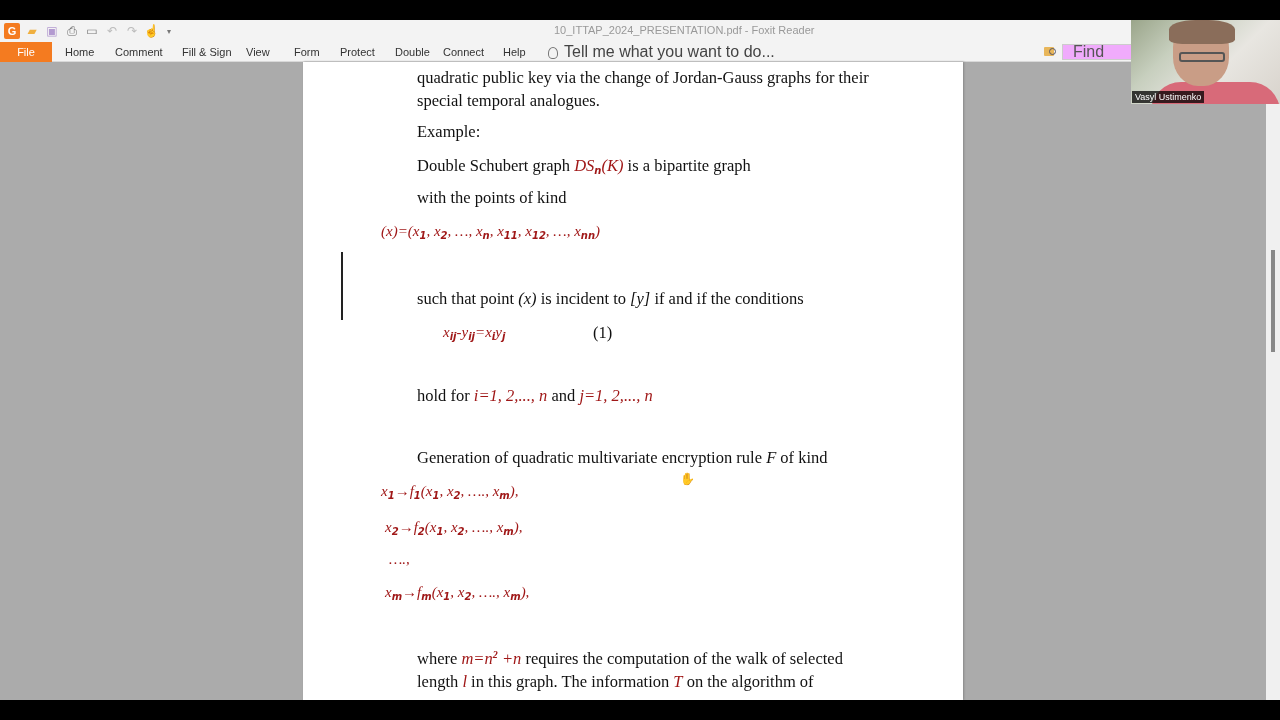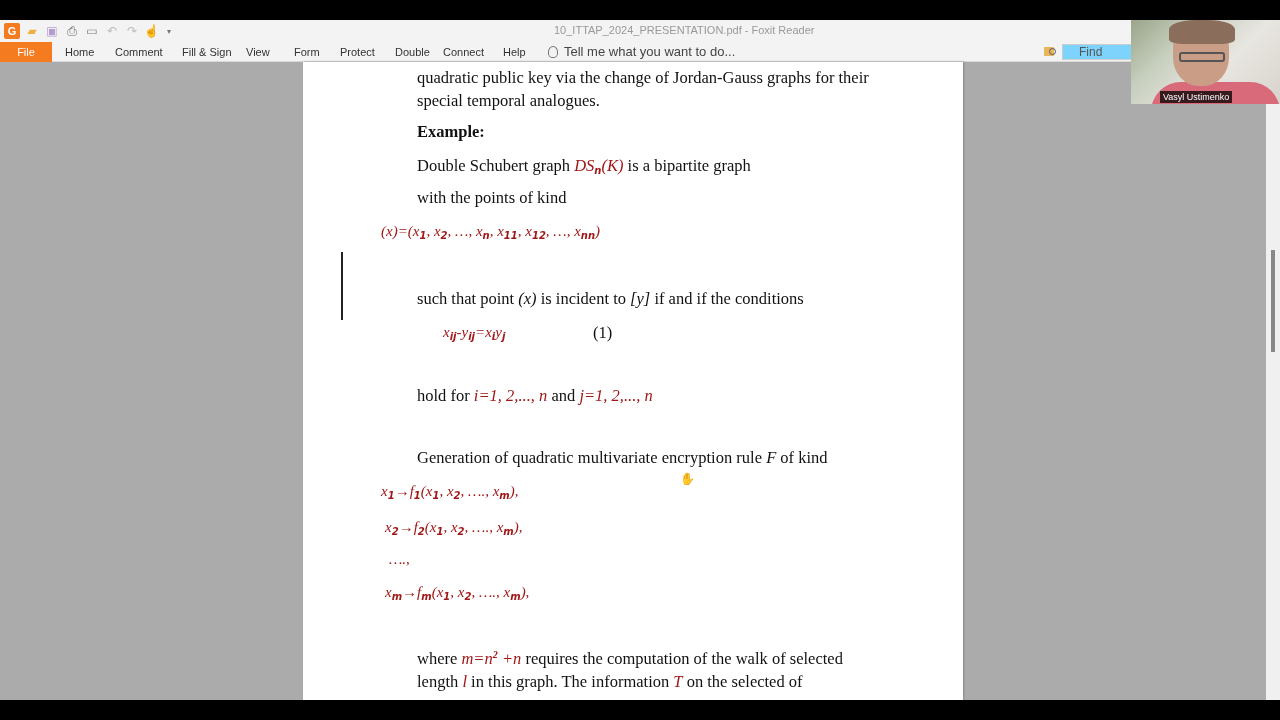--- a/index.html
+++ b/index.html
@@ -15,47 +15,47 @@
   .qa-icon.app { background: #f47b20; color: #fff; border-radius: 2px; font-weight: bold; font-size: 11px; }
   .qa-icon.open { color: #f0b040; }
   .qa-icon.save { color: #b39ad0; }
   .qa-icon.print { color: #666; }
   .qa-icon.disabled { color: #bbb; }
   .window-title { position: absolute; left: 554px; top: 4px; font-size: 11px; color: #999; white-space: nowrap; }
 
   .menubar { position: absolute; left: 0; top: 42px; width: 1188px; height: 20px; background: #f3f3f3; border-bottom: 1px solid #d8d8d8; }
   .menu-item { position: absolute; top: 0; height: 20px; line-height: 20px; font-size: 11px; color: #333; white-space: nowrap; }
   .menu-file { left: 0; width: 52px; background: #f47b20; color: #fff; text-align: center; }
-  .tell-me { position: absolute; left: 548px; top: 0; height: 20px; line-height: 20px; font-size: 13px; color: #444; white-space: nowrap; }
+  .tell-me { position: absolute; left: 548px; top: 0; height: 20px; line-height: 20px; font-size: 16px; color: #444; white-space: nowrap; }
   .tell-me .bulb { display: inline-block; width: 10px; height: 12px; border: 1px solid #777; border-radius: 50% 50% 40% 40%; margin-right: 6px; vertical-align: -2px; }
-  .find-box { position: absolute; left: 1062px; top: 44px; width: 80px; height: 16px; background: #7dd3fc; border: 1px solid #ccc; font-size: 12px; color: #555; padding-left: 16px; line-height: 14px; }
+  .find-box { position: absolute; left: 1062px; top: 44px; width: 80px; height: 16px; background: #f0abfc; border: 1px solid #ccc; font-size: 16px; color: #555; padding-left: 10px; line-height: 14px; }
   .find-icon { position: absolute; left: 1044px; top: 45px; width: 14px; height: 13px; }
   .find-icon .folder { position: absolute; left: 0; top: 2px; width: 10px; height: 9px; background: #e8b65a; border-radius: 1px; }
   .find-icon .lens { position: absolute; left: 5px; top: 3px; width: 7px; height: 7px; border: 1.5px solid #556; border-radius: 50%; }
 
   .viewer { position: absolute; left: 0; top: 62px; width: 1266px; height: 638px; background: #ababab; }
   .scroll-track { position: absolute; left: 1266px; top: 62px; width: 14px; height: 638px; background: #f0f0f0; }
   .scroll-thumb { position: absolute; left: 1271px; top: 250px; width: 4px; height: 102px; background: #888; }
 
   .page { position: absolute; left: 303px; top: 62px; width: 660px; height: 638px; background: #fff; box-shadow: 1px 0 2px #888; overflow: hidden; }
   .changebar { position: absolute; left: 38px; top: 190px; width: 2px; height: 68px; background: #222; }
 
   .serif { font-family: "Liberation Serif", serif; font-size: 16.5px; color: #111; position: absolute; left: 78px; white-space: nowrap; margin-left: 36px; }
   .red { color: #a01818; font-style: italic; }
   .math { font-family: "Liberation Serif", serif; font-style: italic; color: #a01818; font-size: 15px; position: absolute; white-space: nowrap; }
-  .bold { font-weight: bold; }
+  .bold { font-weight: normal; }
   sub { font-size: 10px; vertical-align: -3px; font-style: italic; font-weight: bold; font-family: "DejaVu Sans", sans-serif; color: #a01818; }
   sup { font-size: 10px; vertical-align: 6px; font-weight: bold; color: #a01818; font-style: italic; }
 
   .webcam { position: absolute; left: 1131px; top: 20px; width: 149px; height: 84px; background: linear-gradient(135deg, #9aa58a 0%, #c7cfbe 30%, #e8e6e1 60%, #d8d3cc 100%); overflow: hidden; }
   .webcam .face { position: absolute; left: 42px; top: 2px; width: 56px; height: 64px; background: #c99d86; border-radius: 40% 40% 45% 45%; }
   .webcam .hair { position: absolute; left: 38px; top: 0; width: 66px; height: 24px; background: #8a6d5a; border-radius: 40% 40% 20% 20%; }
   .webcam .glasses { position: absolute; left: 48px; top: 32px; width: 46px; height: 10px; border: 2px solid #555; border-radius: 3px; }
   .webcam .shirt { position: absolute; left: 20px; top: 62px; width: 129px; height: 30px; background: #d86a79; border-radius: 30px 30px 0 0; }
-  .webcam .name { position: absolute; left: 1px; top: 71px; background: rgba(0,0,0,0.75); color: #fff; font-size: 9px; padding: 1px 3px; white-space: nowrap; margin-left: 28px; }
+  .webcam .name { position: absolute; left: 1px; top: 71px; background: rgba(0,0,0,0.75); color: #fff; font-size: 9px; padding: 1px 3px; white-space: nowrap; }
 
   .cursor { position: absolute; left: 680px; top: 472px; font-size: 12px; color: #222; }
 </style>
 </head>
 <body>
 
 <div class="topbar"></div>
 
 <div class="titlebar">
   <div class="qa-icons">
@@ -140,21 +140,21 @@
   </div>
   <div class="math" style="left:86px;top:489px">….,</div>
   <div class="math" style="left:82px;top:522px">
     <span>x</span><sub>m</sub><span>→f</span><sub>m</sub><span>(x</span><sub>1</sub><span>, x</span><sub>2</sub><span>, …., x</span><sub>m</sub><span>),</span>
   </div>
 
   <div class="serif" style="top:587px">
     <span>where </span><span class="red"><span>m=n</span><sup>2</sup><span> +n</span></span><span> requires the computation of the walk of selected</span>
   </div>
   <div class="serif" style="top:610px">
-    <span>length </span><span class="red">l</span><span>  in this graph. The information </span><span class="red">T</span><span>  on the selected of</span>
+    <span>length </span><span class="red">l</span><span>  in this graph. The information </span><span class="red">T</span><span>  on the algorithm of</span>
   </div>
 </div>
 
 <div class="cursor">✋</div>
 
 <div class="webcam">
   <div class="shirt"></div>
   <div class="face"></div>
   <div class="hair"></div>
   <div class="glasses"></div>

